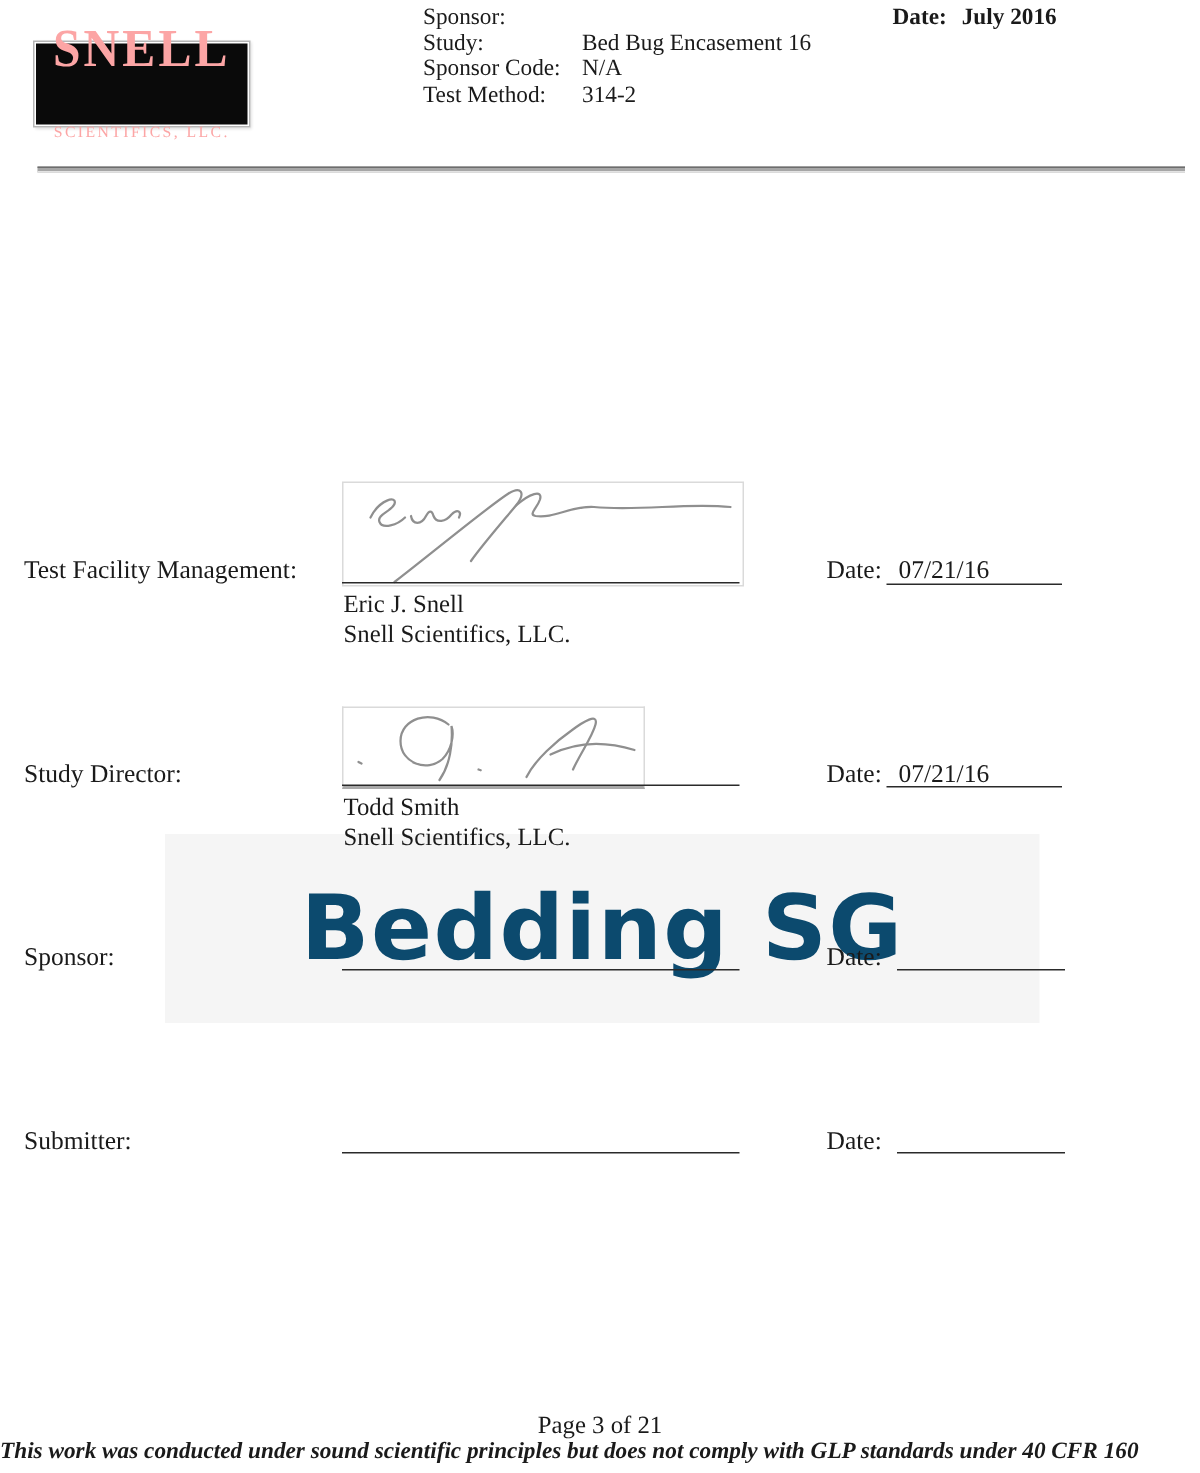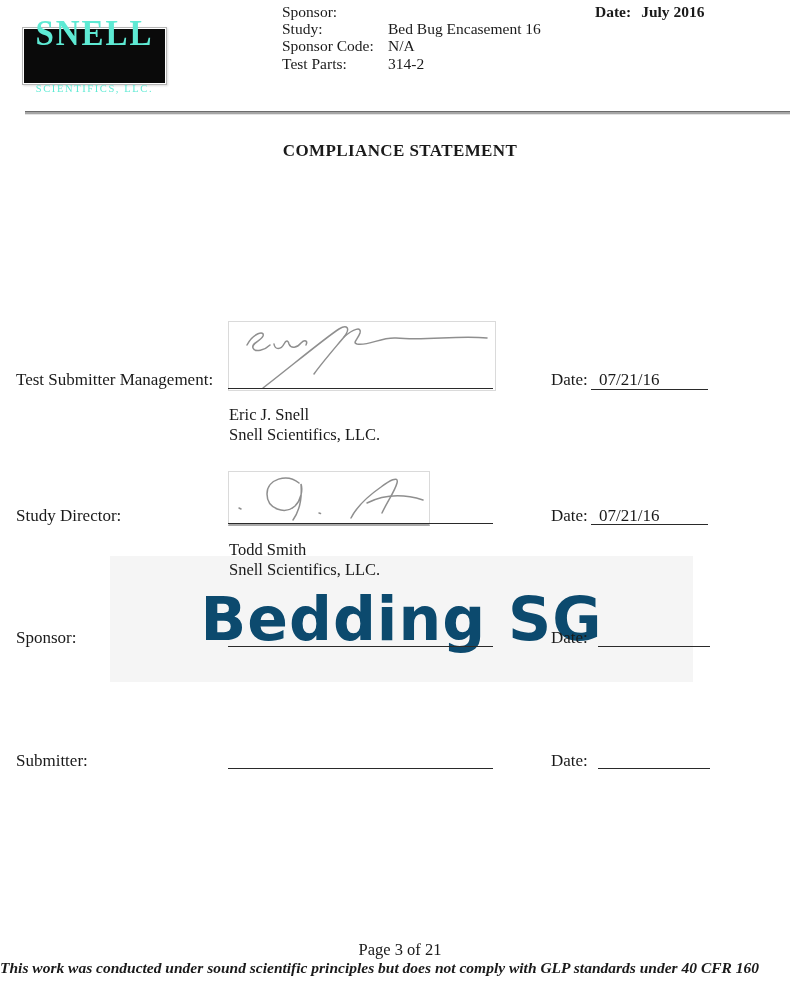--- a/index.html
+++ b/index.html
@@ -5,21 +5,21 @@
   html,body{margin:0;padding:0;background:#fff;}
   .page{
     position:relative;width:800px;height:982px;background:#ffffff;
     font-family:"Liberation Serif", serif;color:#1a1a1a;overflow:hidden;
   }
   .abs{position:absolute;}
 
   
   .logo-frame{left:22px;top:27px;width:141px;height:54px;border:1px solid #b5b5b5;
     background:#fff;padding:1px;box-shadow:1px 1px 2px #ddd;}
-  .logo-black{width:100%;height:100%;background:#0a0a0a;color:#5eead4;text-align:center;
+  .logo-black{width:100%;height:100%;background:#0a0a0a;color:#fca5a5;text-align:center;
     display:flex;flex-direction:column;justify-content:center;}
   .logo-name{font-size:33px;line-height:30px;font-weight:bold;letter-spacing:2px;
     transform:scaleY(1.08);font-family:"Liberation Serif",serif;}
   .logo-sub{font-size:10.5px;letter-spacing:1.6px;line-height:12px;margin-top:35px;}
 
   
   .hdr{left:282px;top:3px;font-size:15.5px;line-height:17.2px;}
   .hdr-title{font-weight:bold;font-size:15.5px;margin-bottom:2px;}
   .hdr-row{display:flex;}
   .hdr-label{width:106px;}
@@ -42,21 +42,21 @@
   .wm{left:110px;top:556px;width:583px;height:126px;background:#f5f5f5;
     display:flex;align-items:center;justify-content:center;z-index:0;}
   .wm-text{font-family:"DejaVu Sans",sans-serif;font-weight:bold;font-size:60px;
     color:#0c4a6e;letter-spacing:1px;white-space:nowrap;}
 
   
   .z1{z-index:1;}
   .sig-label{font-size:17px;}
   .sig-imgbox{border:1px solid #dadada;background:#fff;}
   .sig-line{border-top:1.6px solid #2a2a2a;height:0;}
-  .sig-name{font-size:16.5px;line-height:19px;margin-top:12px;}
+  .sig-name{font-size:16.5px;line-height:19px;}
   .date-label{font-size:17px;}
   .date-value{font-size:17px;}
   svg{display:block;}
 
   
   .page-num{left:0;top:940px;width:100%;text-align:center;font-size:16.5px;}
   .disclaimer{left:0;top:959px;width:100%;font-size:15.5px;
     font-style:italic;font-weight:bold;}
 </style>
 </head>
@@ -78,39 +78,38 @@
     </div>
     <div class="hdr-row">
       <span class="hdr-label">Study:</span>
       <span>Bed Bug Encasement 16</span>
     </div>
     <div class="hdr-row">
       <span class="hdr-label">Sponsor Code:</span>
       <span>N/A</span>
     </div>
     <div class="hdr-row">
-      <span class="hdr-label">Test Parts:</span>
+      <span class="hdr-label">Test Method:</span>
       <span>314-2</span>
     </div>
   </div>
 
   <div class="abs hdr-date">
     <span class="lbl">Date:</span><span>July 2016</span>
   </div>
 
   <div class="abs rule"></div>
 
-  <div class="abs doc-title">COMPLIANCE STATEMENT</div>
 
 
   <div class="abs wm">
     <span class="wm-text">Bedding SG</span>
   </div>
 
-  <div class="abs z1 sig-label" style="left:16px;top:370px;">Test Submitter Management:</div>
+  <div class="abs z1 sig-label" style="left:16px;top:370px;">Test Facility Management:</div>
   <div class="abs z1 sig-imgbox" style="left:228px;top:321px;width:266px;height:68px;">
     <svg width="266" height="68" viewBox="0 0 266 68">
       <g fill="none" stroke="#8f8f8f" stroke-width="1.5" stroke-linecap="round">
         <path d="M18,23 C24,11 36,8 34,14 C32,19 22,21 24,26 C26,31 36,28 41,23"></path>
         <path d="M45,22 C46,28 52,28 55,22 C57,18 59,18 60,22 C62,27 68,26 72,21 C76,17 79,19 77,23"></path>
         <path d="M34,66 C60,46 96,16 110,7 C118,2 122,6 115,15 C105,27 92,42 85,52"></path>
         <path d="M115,15 C124,7 133,4 131,11 C129,17 123,21 128,22 C140,24 152,15 167,16 C197,19 228,13 258,16"></path>
       </g>
     </svg>
   </div>

